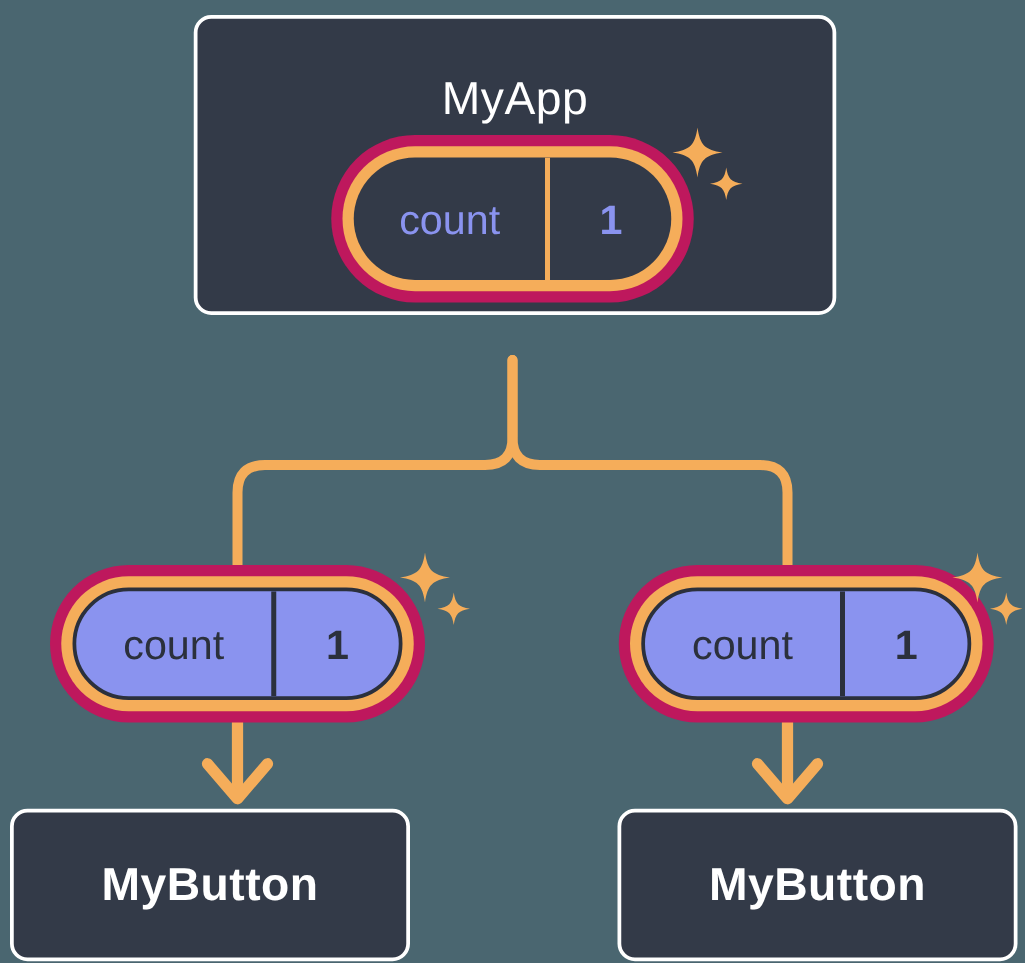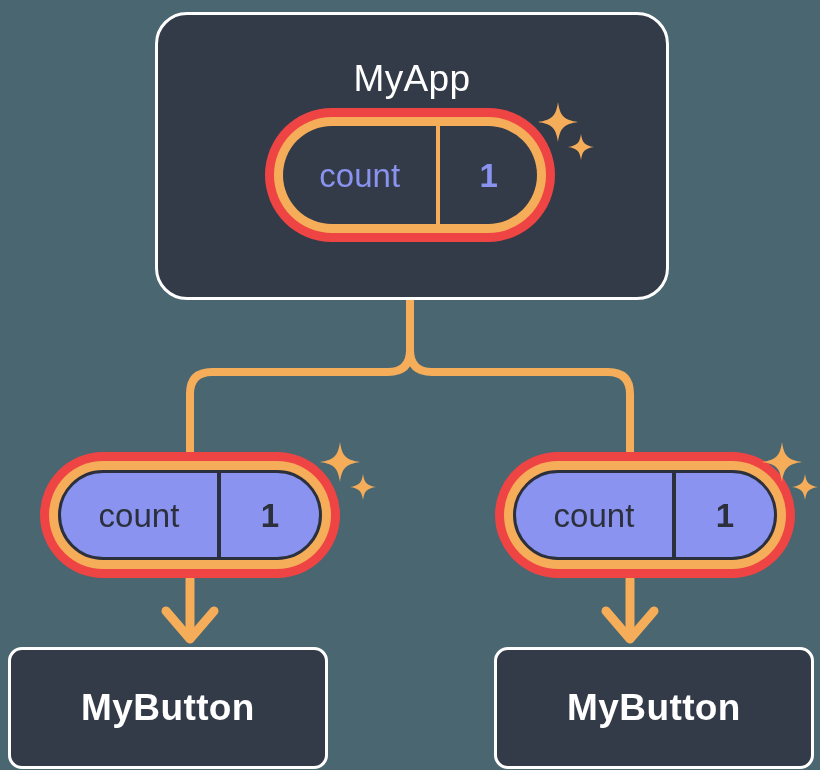--- a/index.html
+++ b/index.html
@@ -34,22 +34,21 @@
     z-index: 3;
     background: #333a48;
     border: 3px solid #ffffff;
     border-radius: 14px;
     box-sizing: border-box;
   }
   #box-myapp {
     left: 155px;
     top: 12px;
     width: 514px;
-    height: 288px;
-    border-radius: 32px;
+    height: 240px;
   }
   #box-btn-left {
     left: 8px;
     top: 647px;
     width: 320px;
     height: 122px;
   }
   #box-btn-right {
     left: 494px;
     top: 647px;
@@ -83,21 +82,21 @@
     font-weight: 700;
     letter-spacing: 0.4px;
   }
 
   
   .pill {
     position: absolute;
     z-index: 4;
     box-sizing: border-box;
     border-radius: 999px;
-    background: #ef4444;          
+    background: #be185d;          
     padding: 9px;
     display: flex;
   }
   .pill-inner {
     flex: 1;
     border-radius: 999px;
     background: #f5ad5a;          
     padding: 9px;
     display: flex;
     box-sizing: border-box;

